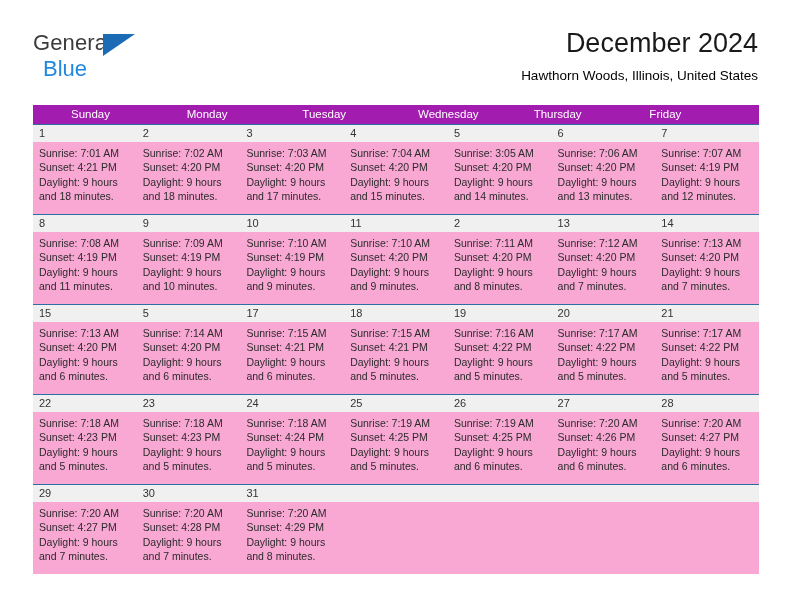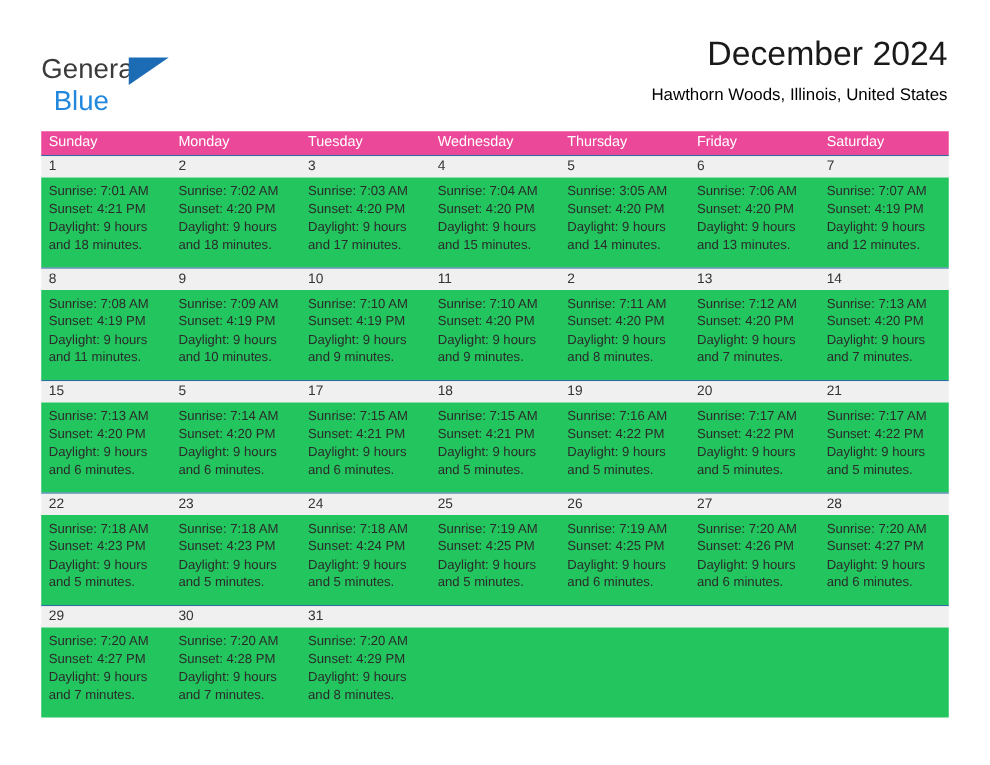--- a/index.html
+++ b/index.html
@@ -25,21 +25,21 @@
   .header {
     position: absolute;
     left: 33px;
     top: 26px;
     right: 34px;
     height: 70px;
   }
   .logo {
     position: absolute;
     left: 0;
-    top: 18px;
+    top: 6px;
     width: 130px;
     height: 52px;
     line-height: 1;
   }
   .logo-row1 {
     position: relative;
     display: block;
     font-size: 22px;
     color: #3b3b3b;
     letter-spacing: .1px;
@@ -86,22 +86,23 @@
 
   
   .calendar {
     position: absolute;
     left: 33px;
     top: 105px;
     width: 726px;
   }
   .dow-row {
     display: flex;
-    background: #ec4899;
+    background: #a21caf;
     height: 19px;
+    padding-left: 32px;
   }
   .dow {
     flex: 1 1 0;
     color: #ffffff;
     font-size: 11.5px;
     line-height: 19px;
     padding-left: 6px;
     box-sizing: border-box;
     white-space: nowrap;
     overflow: hidden;
@@ -113,21 +114,21 @@
     border-top: none;
   }
   .week-nums {
     display: flex;
     background: #f0f0f0;
     height: 17px;
   }
   .week-body {
     display: flex;
     height: 72px;
-    background: #22c55e;
+    background: #f9a8d4;
   }
   .daynum {
     flex: 1 1 0;
     font-size: 11px;
     line-height: 17px;
     color: #333333;
     padding-left: 6px;
     box-sizing: border-box;
   }
   .cell {
@@ -164,21 +165,20 @@
 
   <div class="calendar">
 
     <div class="dow-row">
       <div class="dow">Sunday</div>
       <div class="dow">Monday</div>
       <div class="dow">Tuesday</div>
       <div class="dow">Wednesday</div>
       <div class="dow">Thursday</div>
       <div class="dow">Friday</div>
-      <div class="dow">Saturday</div>
     </div>
 
     <div class="week">
       <div class="week-nums">
         <div class="daynum">1</div>
         <div class="daynum">2</div>
         <div class="daynum">3</div>
         <div class="daynum">4</div>
         <div class="daynum">5</div>
         <div class="daynum">6</div>

